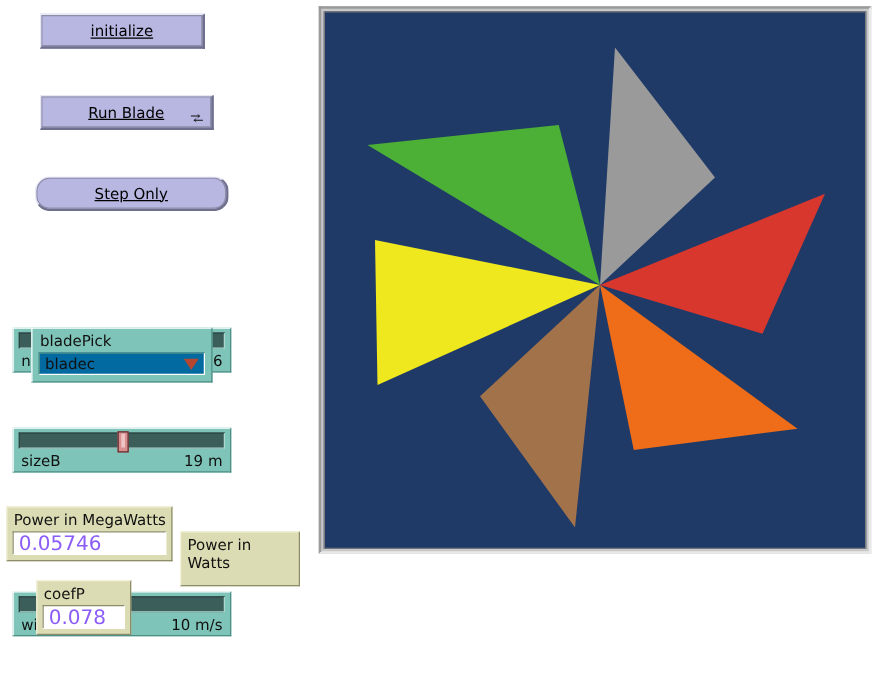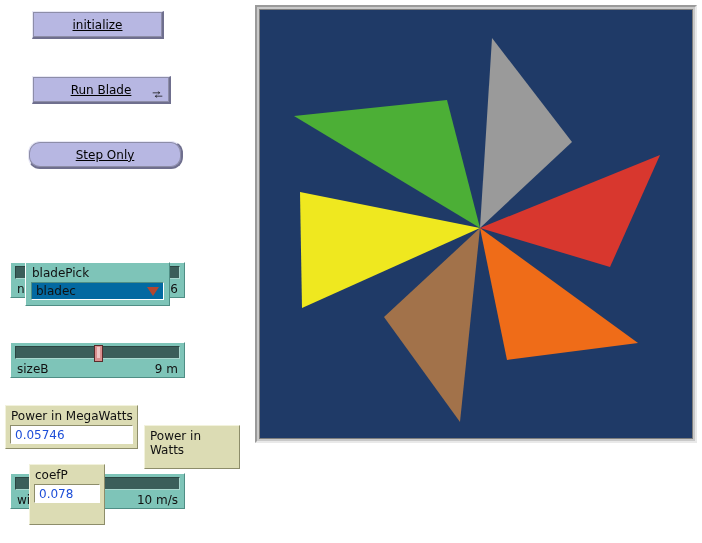--- a/index.html
+++ b/index.html
@@ -117,21 +117,21 @@
   }
   .out-title{font-size:12px;color:#111;padding:1px 0 2px 1px;}
   .out-field{
     background:#ffffff;
     border-top:1px solid #8d8d6a;
     border-left:1px solid #8d8d6a;
     border-right:1px solid #ffffff;
     border-bottom:1px solid #ffffff;
     height:19px;box-sizing:border-box;
     display:flex;align-items:center;
-    padding-left:4px;font-size:12px;color:#1d4ed8;
+    padding-left:4px;font-size:16px;color:#8b5cf6;
     cursor:text;
   }
 
   
   .canvas-frame{
     box-sizing:border-box;
     border-top:2px solid #9a9a9a;
     border-left:2px solid #9a9a9a;
     border-right:2px solid #e9e9e9;
     border-bottom:2px solid #e9e9e9;
@@ -177,21 +177,21 @@
     <span>6</span>
   </div>
 </div>
 
 <div class="abs slider-box" style="left:10px;top:222px;width:175px;height:36px;">
   <div class="slider-track">
     <div class="slider-handle" style="left:48%;"></div>
   </div>
   <div class="slider-labels">
     <span>sizeB</span>
-    <span>9 m</span>
+    <span>19 m</span>
   </div>
 </div>
 
 <div class="abs dd-box" style="left:25px;top:262px;width:145px;height:44px;">
   <div class="dd-title">bladePick</div>
   <div class="dd-select">
     <span>bladec</span>
     <span class="dd-arrow"></span>
   </div>
 </div>
@@ -208,21 +208,21 @@
 
 <div class="abs out-box" style="left:5px;top:405px;width:133px;height:44px;">
   <div class="out-title">Power in MegaWatts</div>
   <div class="out-field">0.05746</div>
 </div>
 
 <div class="abs out-box" style="left:144px;top:405px;width:96px;height:44px;margin-top:20px;">
   <div class="out-title">Power in Watts</div>
 </div>
 
-<div class="abs out-box" style="left:29px;top:464px;width:76px;height:61px;">
+<div class="abs out-box" style="left:29px;top:464px;width:76px;height:44px;">
   <div class="out-title">coefP</div>
   <div class="out-field">0.078</div>
 </div>
 
 <div class="abs canvas-frame" style="left:255px;top:5px;width:442px;height:438px;">
   <div class="canvas-inner">
     <svg id="turbine-svg" width="434" height="430" viewBox="0 0 434 430">
       <rect id="canvas-bg" x="0" y="0" width="434" height="430" fill="#1f3a67"></rect>
       <g id="blades-group">
           <polygon points="220,218 232,28 312,132" fill="#9a9a9a"></polygon>

